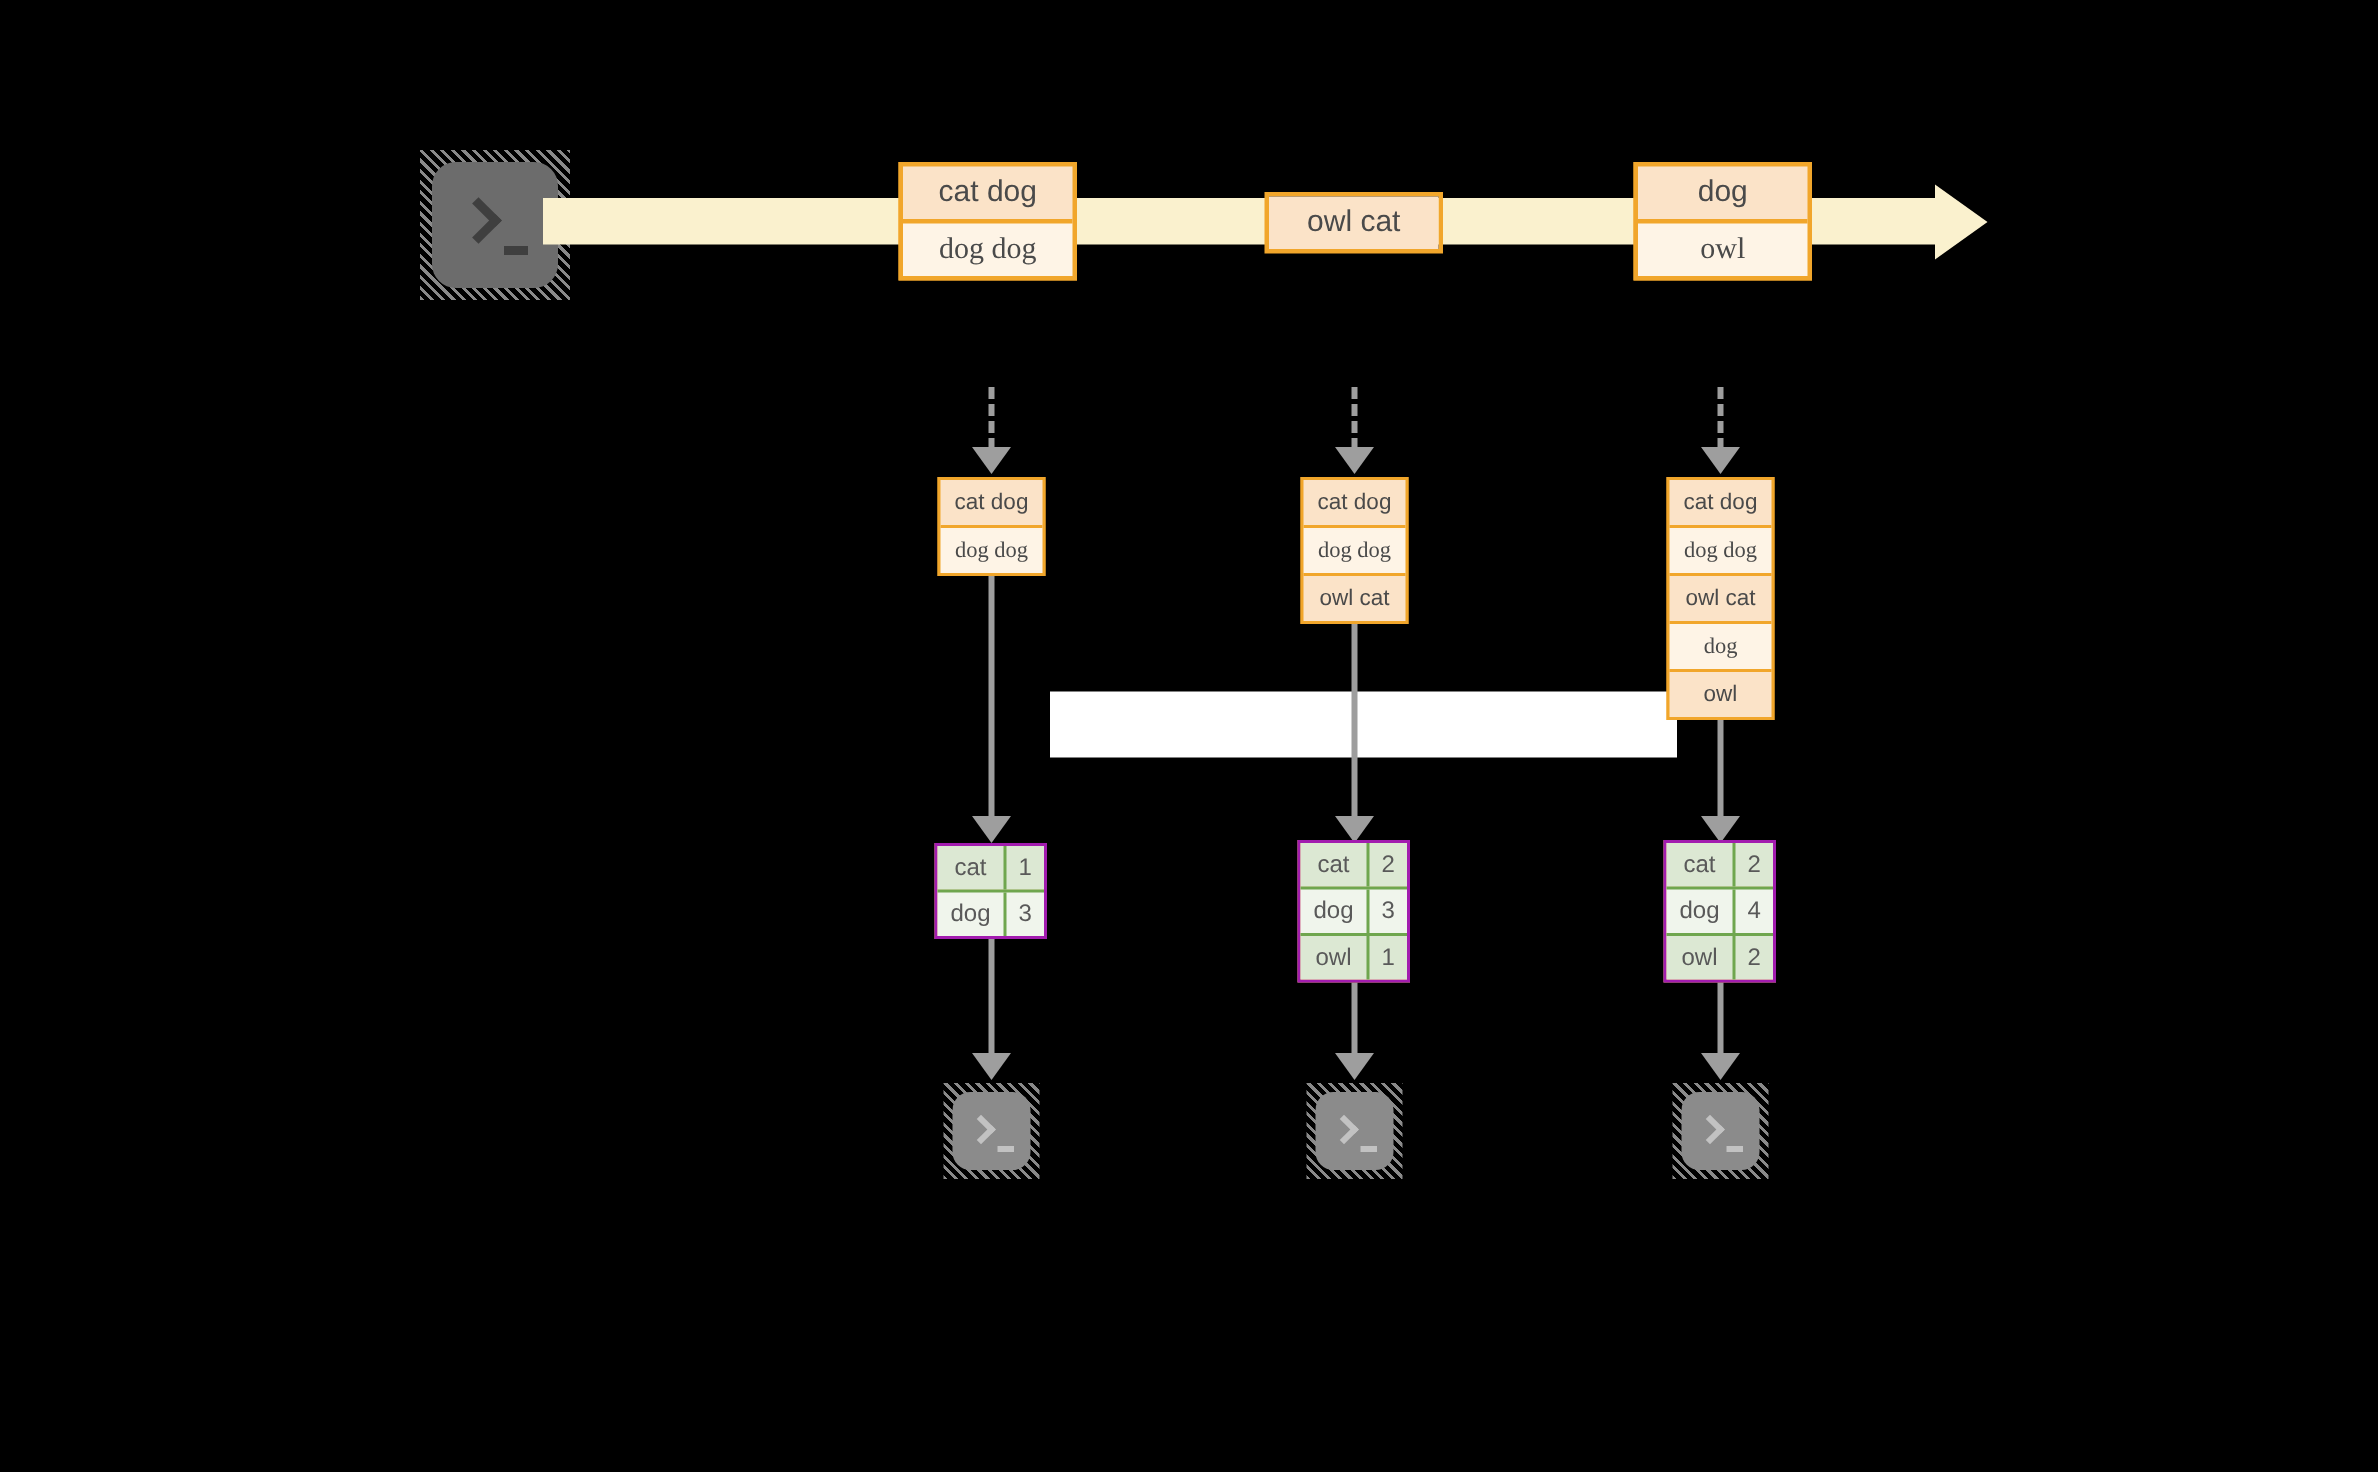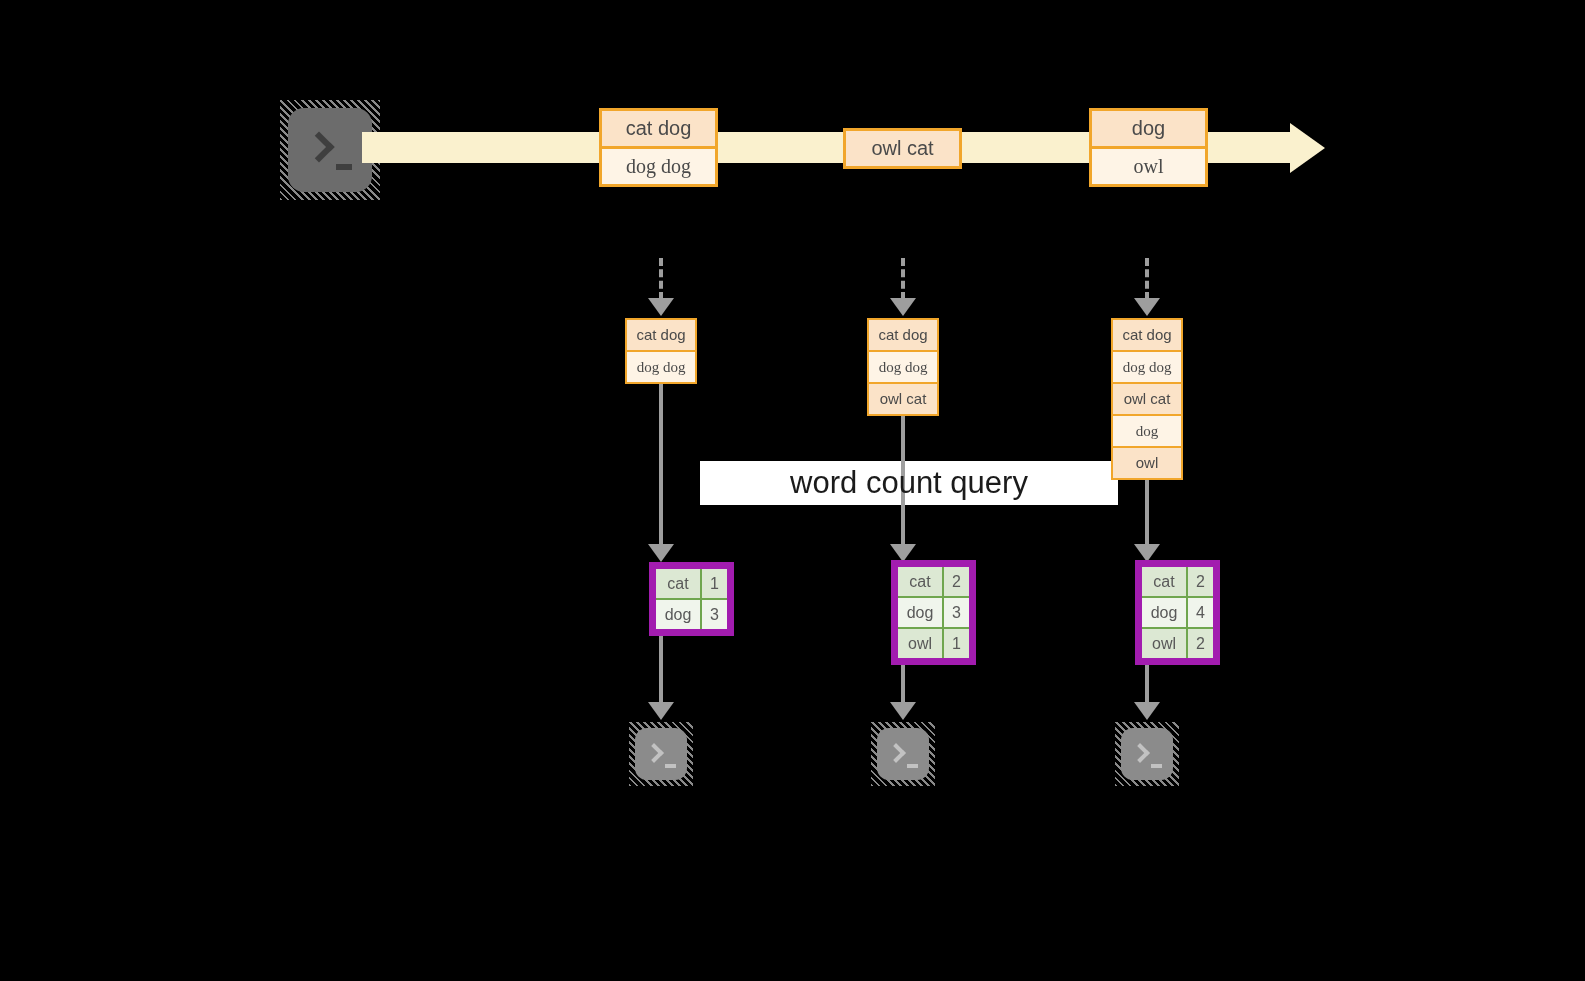--- a/index.html
+++ b/index.html
@@ -53,21 +53,21 @@
   .srow + .srow{border-top:2px solid #F1A62B;}
 
   
   .qband{position:absolute;left:700px;top:461px;width:418px;height:44px;background:#FFFFFF;z-index:4;}
   .qlabel{
     position:absolute;left:700px;top:461px;width:418px;height:44px;line-height:44px;
     text-align:center;font-size:31px;color:#1B1B1B;z-index:7;
   }
 
   
-  .gtable{position:absolute;border:7px solid #a21caf;z-index:6;background:#fdba74;margin-left:26px;}
+  .gtable{position:absolute;border:2px solid #a21caf;z-index:6;background:#fdba74;}
   .grow{display:flex;}
   .grow + .grow{border-top:2px solid #6FA64E;}
   .gname{width:44px;height:29px;line-height:29px;text-align:center;font-size:16px;color:#595959;border-right:2px solid #6FA64E;}
   .gcount{width:25px;height:29px;line-height:29px;text-align:center;font-size:16px;color:#595959;}
   .sage{background:#DCE8D3;}
   .sage-light{background:#F0F5EC;}
 </style>
 </head>
 <body>
 
@@ -121,21 +121,20 @@
 
   <div class="qband"></div>
 
   <div class="vline" style="left:659px;top:384px;height:162px;"></div>
   <div class="ahead" style="left:648px;top:544px;"></div>
   <div class="vline" style="left:901px;top:416px;height:130px;"></div>
   <div class="ahead" style="left:890px;top:544px;"></div>
   <div class="vline" style="left:1145px;top:480px;height:66px;"></div>
   <div class="ahead" style="left:1134px;top:544px;"></div>
 
-  <div class="qlabel">word count query</div>
 
   <div class="gtable" style="left:623px;top:562px;">
     <div class="grow sage">
       <div class="gname">cat</div>
       <div class="gcount">1</div>
     </div>
     <div class="grow sage-light">
       <div class="gname">dog</div>
       <div class="gcount">3</div>
     </div>

